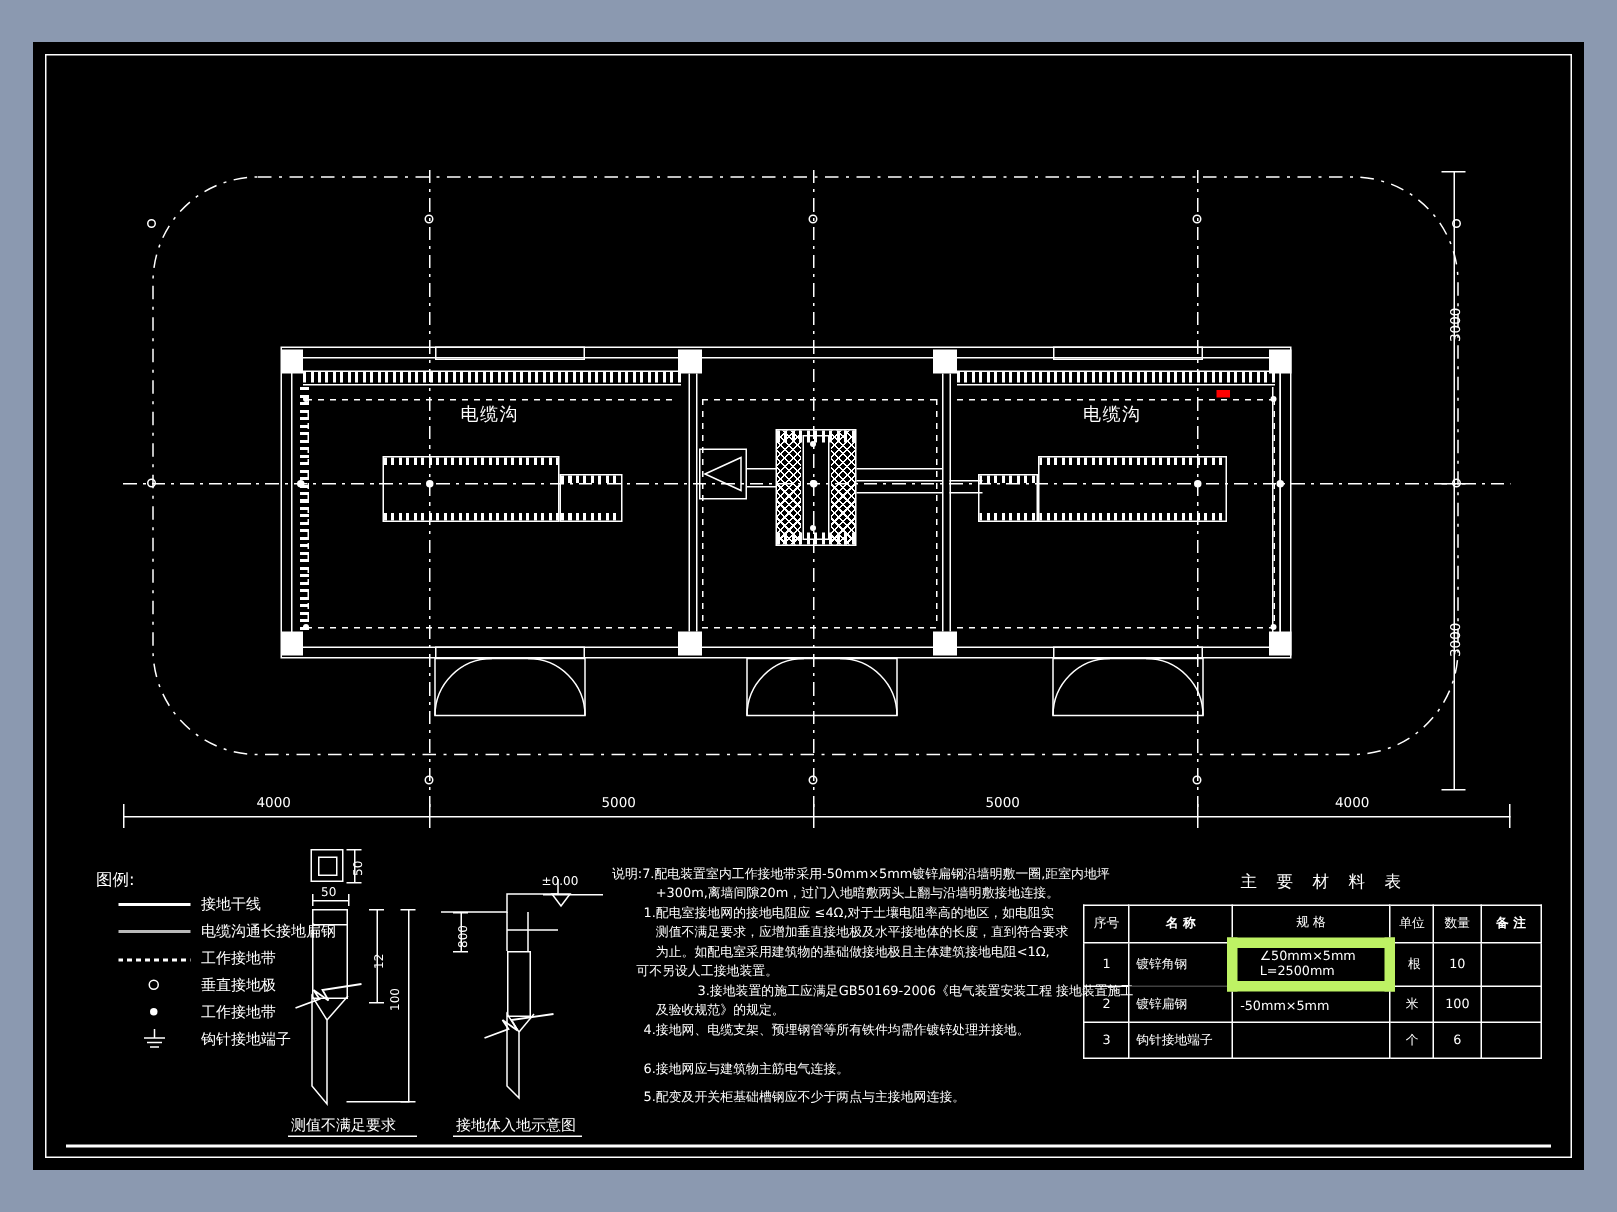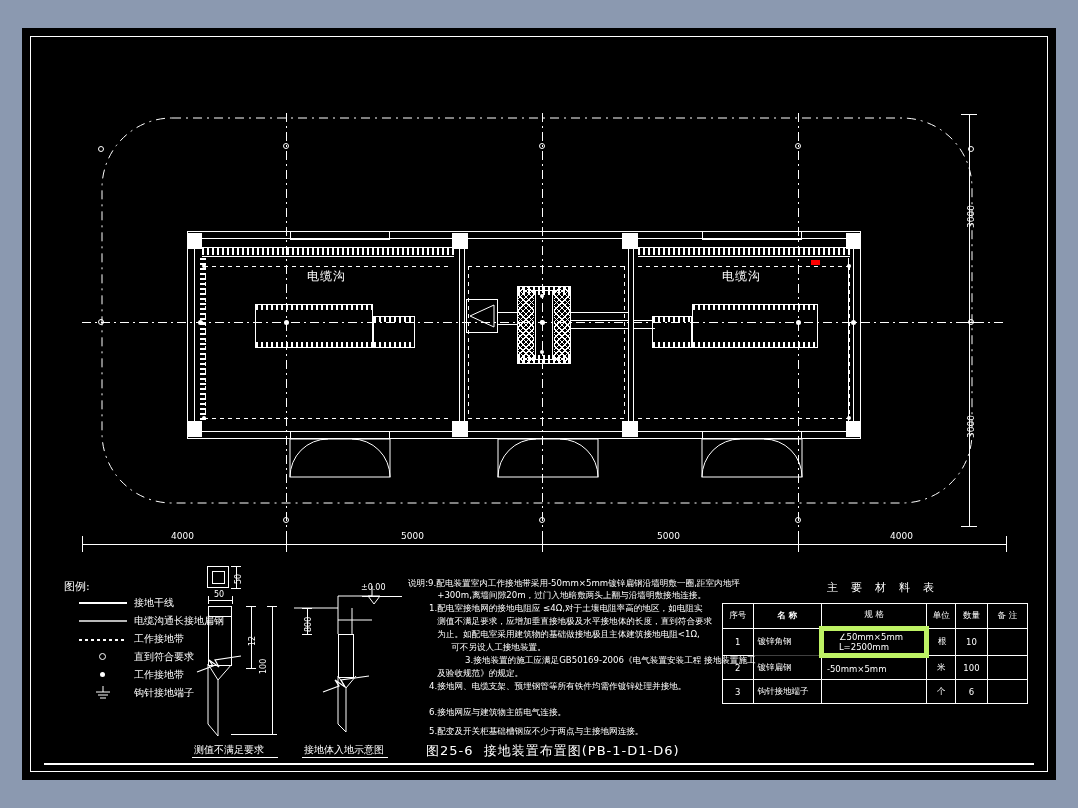--- a/index.html
+++ b/index.html
@@ -225,21 +225,21 @@
     <div class="fillw" style="left:57px;top:574px;width:48px;height:2px;"></div>
     <div class="txt" style="left:112px;top:568px;font-size:10px;">接地干线</div>
 
     <div style="position:absolute;left:57px;top:592px;width:48px;height:2px;background:#b9b9b9;"></div>
     <div class="txt" style="left:112px;top:586px;font-size:10px;">电缆沟通长接地扁钢</div>
 
     <div style="position:absolute;left:57px;top:611px;width:48px;height:2px;background:repeating-linear-gradient(to right,#fff 0 3px,transparent 3px 6px);"></div>
     <div class="txt" style="left:112px;top:604px;font-size:10px;">工作接地带</div>
 
     <div class="circ" style="left:77px;top:625px;width:7px;height:7px;"></div>
-    <div class="txt" style="left:112px;top:622px;font-size:10px;">直到符合要求</div>
+    <div class="txt" style="left:112px;top:622px;font-size:10px;">垂直接地极</div>
 
     <div class="dot" style="left:78px;top:644px;width:5px;height:5px;"></div>
     <div class="txt" style="left:112px;top:640px;font-size:10px;">工作接地带</div>
 
     <svg class="lyr" style="left:72px;top:658px;" width="18" height="14">
       <line x1="9" y1="0" x2="9" y2="6" stroke="#ffffff" stroke-width="1"></line>
       <line x1="2" y1="6" x2="16" y2="6" stroke="#ffffff" stroke-width="1"></line>
       <line x1="4" y1="9" x2="14" y2="9" stroke="#ffffff" stroke-width="1"></line>
       <line x1="6" y1="12" x2="12" y2="12" stroke="#ffffff" stroke-width="1"></line>
     </svg>
@@ -312,52 +312,52 @@
     </svg>
     <svg class="lyr" style="left:301px;top:648px;" width="48" height="22">
       <path d="M0,16 L16,10 L12,4 L22,11 L18,4 L46,0" fill="none" stroke="#ffffff" stroke-width="1.2"></path>
     </svg>
 
     <div class="txt" style="left:282px;top:715px;font-size:10px;">接地体入地示意图</div>
     <div class="hl" style="left:280px;top:729px;width:86px;"></div>
   </div>
 
   <div>
-    <div class="txt" style="left:386px;top:549px;font-size:8.6px;line-height:12.7px;"><span>说明:</span><span>9.配电装置室内工作接地带采用-50mm×5mm镀锌扁钢沿墙明敷一圈,距室内地坪</span></div>
+    <div class="txt" style="left:386px;top:549px;font-size:8.6px;line-height:12.7px;"><span>说明:</span><span>7.配电装置室内工作接地带采用-50mm×5mm镀锌扁钢沿墙明敷一圈,距室内地坪</span></div>
     <div class="txt" style="left:407px;top:562px;font-size:8.6px;">   +300m,离墙间隙20m，过门入地暗敷两头上翻与沿墙明敷接地连接。</div>
     <div class="txt" style="left:407px;top:575px;font-size:8.6px;">1.配电室接地网的接地电阻应 ≤4Ω,对于土壤电阻率高的地区，如电阻实</div>
     <div class="txt" style="left:407px;top:588px;font-size:8.6px;">   测值不满足要求，应增加垂直接地极及水平接地体的长度，直到符合要求</div>
     <div class="txt" style="left:407px;top:601px;font-size:8.6px;">   为止。如配电室采用建筑物的基础做接地极且主体建筑接地电阻&lt;1Ω,</div>
-    <div class="txt" style="left:421px;top:614px;font-size:8.6px;">   可不另设人工接地装置。</div>
+    <div class="txt" style="left:394px;top:614px;font-size:8.6px;">   可不另设人工接地装置。</div>
     <div class="txt" style="left:407px;top:627px;font-size:8.6px;margin-left:36px;">3.接地装置的施工应满足GB50169-2006《电气装置安装工程 接地装置施工</div>
     <div class="txt" style="left:407px;top:640px;font-size:8.6px;">   及验收规范》的规定。</div>
     <div class="txt" style="left:407px;top:653px;font-size:8.6px;">4.接地网、电缆支架、预埋钢管等所有铁件均需作镀锌处理并接地。</div>
     <div class="txt" style="left:407px;top:666px;font-size:8.6px;margin-top:32px;">5.配变及开关柜基础槽钢应不少于两点与主接地网连接。</div>
     <div class="txt" style="left:407px;top:679px;font-size:8.6px;">6.接地网应与建筑物主筋电气连接。</div>
   </div>
 
   <div>
     <div class="txt" style="left:805px;top:552px;font-size:11px;letter-spacing:2px;">主  要  材  料  表</div>
 
     <table style="position:absolute;left:700px;top:575px;width:306px;border-collapse:collapse;color:#fff;font-size:8.5px;">
       <thead>
         <tr>
           <th style="border:1px solid #fff;width:30px;height:22px;font-weight:normal;">序号</th>
           <th style="border:1px solid #fff;width:72px;font-weight:bold;">名    称</th>
           <th style="border:1px solid #fff;width:105px;font-weight:normal;">规    格</th>
           <th style="border:1px solid #fff;width:28px;font-weight:normal;">单位</th>
           <th style="border:1px solid #fff;width:30px;font-weight:normal;">数量</th>
-          <th style="border:1px solid #fff;width:41px;font-weight:normal;margin-top:36px;">备  注</th>
+          <th style="border:1px solid #fff;width:41px;font-weight:bold;margin-top:36px;">备  注</th>
         </tr>
       </thead>
       <tbody>
         <tr>
           <td style="border:1px solid #fff;height:21px;text-align:center;">1</td>
           <td style="border:1px solid #404040;padding-left:4px;">镀锌角钢</td>
-          <td style="border:5px solid #bef264;padding-left:15px;">∠50mm×5mm    L=2500mm</td>
+          <td style="border:7px solid #bef264;padding-left:15px;">∠50mm×5mm    L=2500mm</td>
           <td style="border:1px solid #fff;text-align:center;">根</td>
           <td style="border:1px solid #fff;text-align:center;">10</td>
           <td style="border:1px solid #fff;text-align:center;"></td>
         </tr>
         <tr>
           <td style="border:1px solid #fff;height:21px;text-align:center;">2</td>
           <td style="border:1px solid #fff;padding-left:4px;">镀锌扁钢</td>
           <td style="border:1px solid #fff;padding-left:5px;">-50mm×5mm</td>
           <td style="border:1px solid #fff;text-align:center;">米</td>
           <td style="border:1px solid #fff;text-align:center;">100</td>
@@ -368,15 +368,14 @@
           <td style="border:1px solid #fff;padding-left:4px;">钩针接地端子</td>
           <td style="border:1px solid #fff;padding-left:5px;"></td>
           <td style="border:1px solid #fff;text-align:center;">个</td>
           <td style="border:1px solid #fff;text-align:center;">6</td>
           <td style="border:1px solid #fff;text-align:center;"></td>
         </tr>
       </tbody>
     </table>
   </div>
 
-  <div class="txt" style="left:404px;top:714px;font-size:13px;letter-spacing:1px;">图25-6  接地装置布置图(PB-1-D1-D6)</div>
   <div class="hl" style="left:22px;top:735px;width:990px;height:2px;background:#fff;"></div>
 </div>
 
 </body></html>

